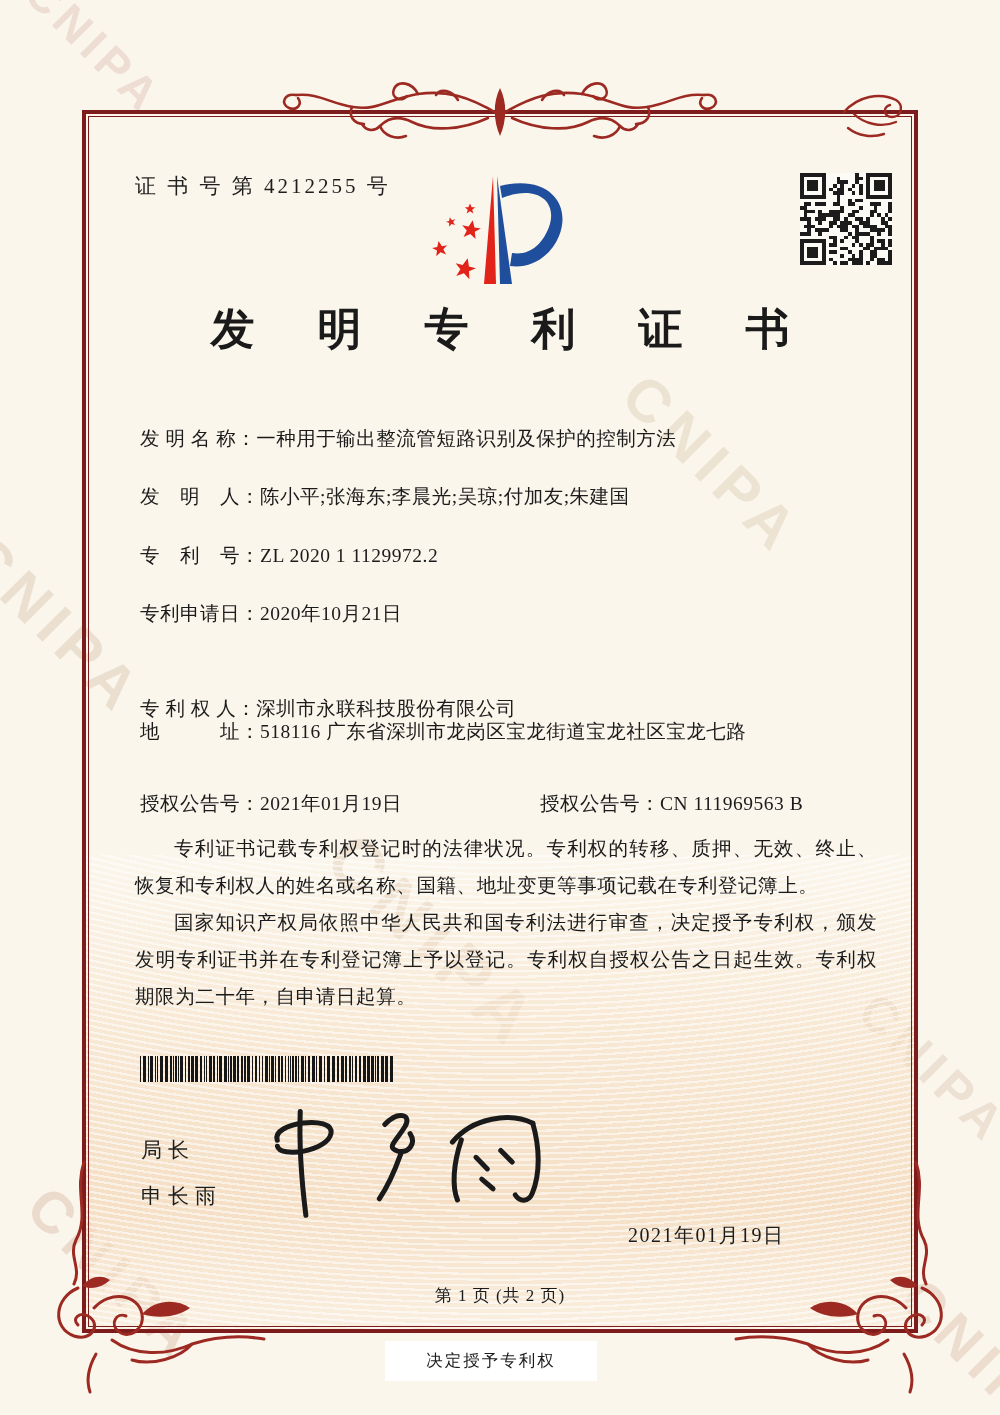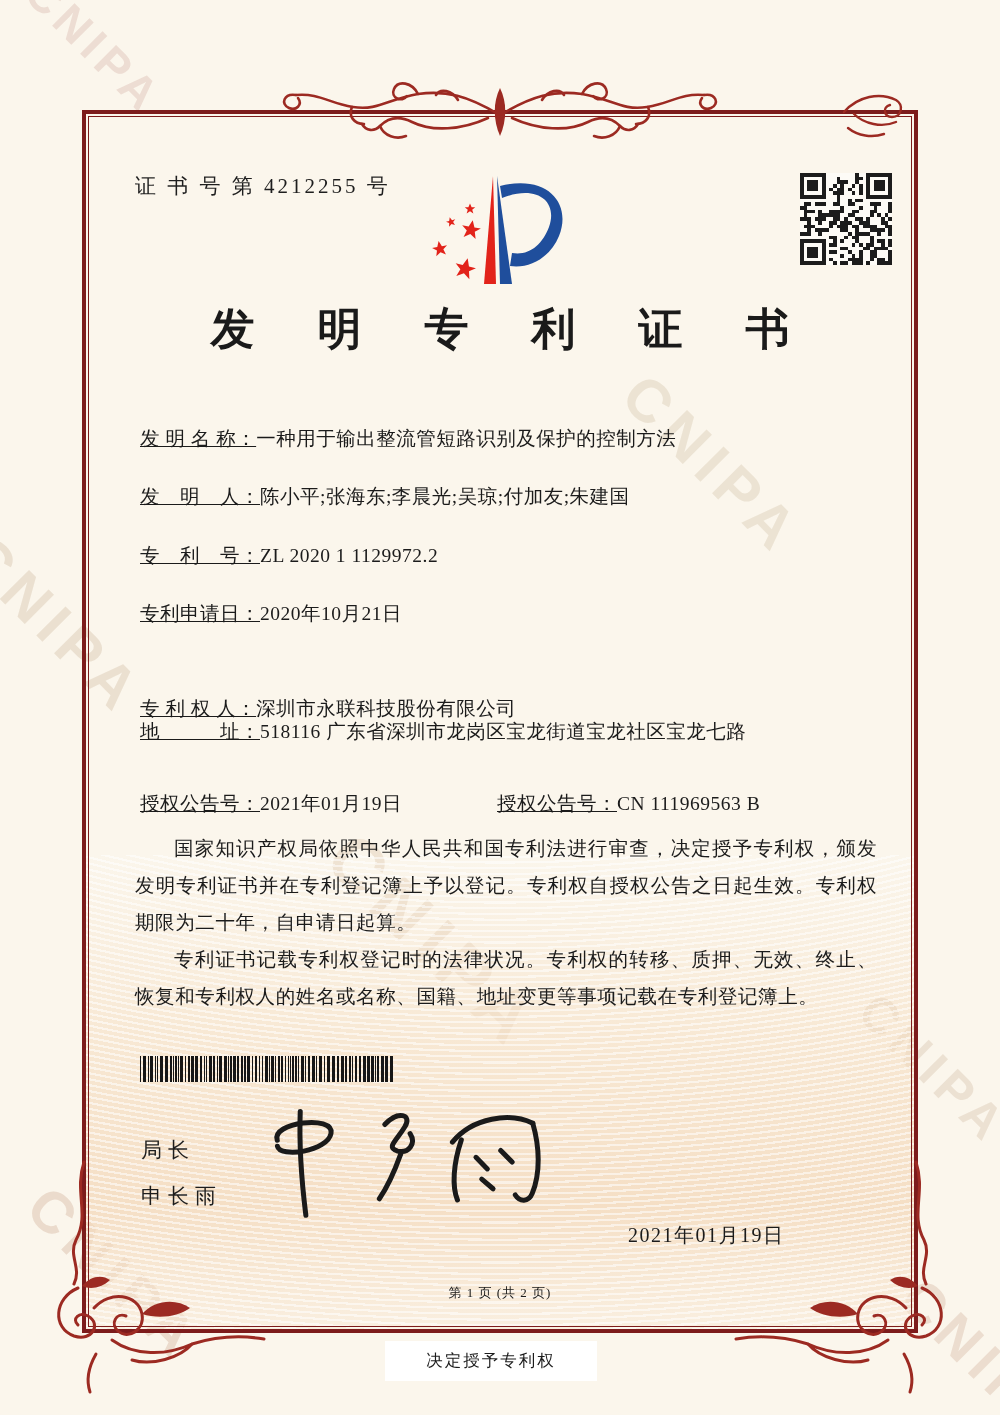--- a/index.html
+++ b/index.html
@@ -51,23 +51,23 @@
   }
   .title{
     position:absolute;left:0;top:300px;width:1000px;text-align:center;
     font-size:44px;font-weight:700;letter-spacing:26px;padding-left:26px;
     box-sizing:border-box;color:#1a1a1a;
   }
   .frow{
     position:absolute;left:140px;width:740px;font-size:19.5px;
     color:#1b1b1b;letter-spacing:.5px;line-height:30px;
   }
-  .frow .lab{white-space:pre;display:inline-block;text-decoration:underline;}
+  .frow .lab{white-space:pre;display:inline-block;}
   .frow .val{white-space:pre-wrap;}
-  .grant2{position:absolute;left:357px;top:0;white-space:nowrap;}
+  .grant2{position:absolute;left:400px;top:0;white-space:nowrap;}
   .addr2{display:block;margin-left:133px;}
   .paras{
     position:absolute;left:135px;top:830px;width:742px;
     font-size:19.5px;line-height:37px;color:#1b1b1b;letter-spacing:.6px;
   }
   .paras p{margin:0;text-indent:2em;text-align:justify;}
   
   .barcode{
     position:absolute;left:140px;top:1056px;width:258px;height:26px;
     display:flex;align-items:stretch;
@@ -81,21 +81,21 @@
   }
   .director{top:1136px;}
   .director-name{top:1182px;}
   .signature{position:absolute;left:250px;top:1100px;}
   .sign-date{
     position:absolute;left:628px;top:1222px;font-size:20px;
     letter-spacing:1.5px;color:#1b1b1b;
   }
   .pageinfo{
     position:absolute;left:82px;top:1284px;width:836px;text-align:center;
-    font-size:13px;letter-spacing:1px;color:#1b1b1b;
+    font-size:17px;letter-spacing:1px;color:#1b1b1b;
   }
   .footnote{
     position:absolute;left:385px;top:1341px;width:212px;height:40px;
     background:#ffffff;text-align:center;line-height:40px;font-size:16.5px;
     letter-spacing:2px;color:#1b1b1b;
   }
   .logo{position:absolute;left:432px;top:170px;}
   .qr{position:absolute;left:800px;top:173px;width:92px;height:92px;background:#fdfbf6;}
 </style>
 </head>
@@ -505,22 +505,22 @@
   <span class="lab">地　　　址：</span><span class="val">518116 广东省深圳市龙岗区宝龙街道宝龙社区宝龙七路</span>
 </div>
 <div class="frow" style="top:789px">
   <span class="lab">授权公告号：</span><span class="val">2021年01月19日</span>
   <span class="grant2">
     <span class="lab">授权公告号：</span><span class="val">CN 111969563 B</span>
   </span>
 </div>
 
 <div class="paras">
+  <p>专利证书记载专利权登记时的法律状况。专利权的转移、质押、无效、终止、恢复和专利权人的姓名或名称、国籍、地址变更等事项记载在专利登记簿上。</p>
   <p>国家知识产权局依照中华人民共和国专利法进行审查，决定授予专利权，颁发发明专利证书并在专利登记簿上予以登记。专利权自授权公告之日起生效。专利权期限为二十年，自申请日起算。</p>
-  <p>专利证书记载专利权登记时的法律状况。专利权的转移、质押、无效、终止、恢复和专利权人的姓名或名称、国籍、地址变更等事项记载在专利登记簿上。</p>
 </div>
 
 <div class="barcode" id="barcode">
     <div class="b" style="width:1px"></div>
     <div class="g" style="width:2px"></div>
     <div class="b" style="width:3px"></div>
     <div class="g" style="width:2px"></div>
     <div class="b" style="width:1px"></div>
     <div class="g" style="width:1px"></div>
     <div class="b" style="width:3px"></div>

